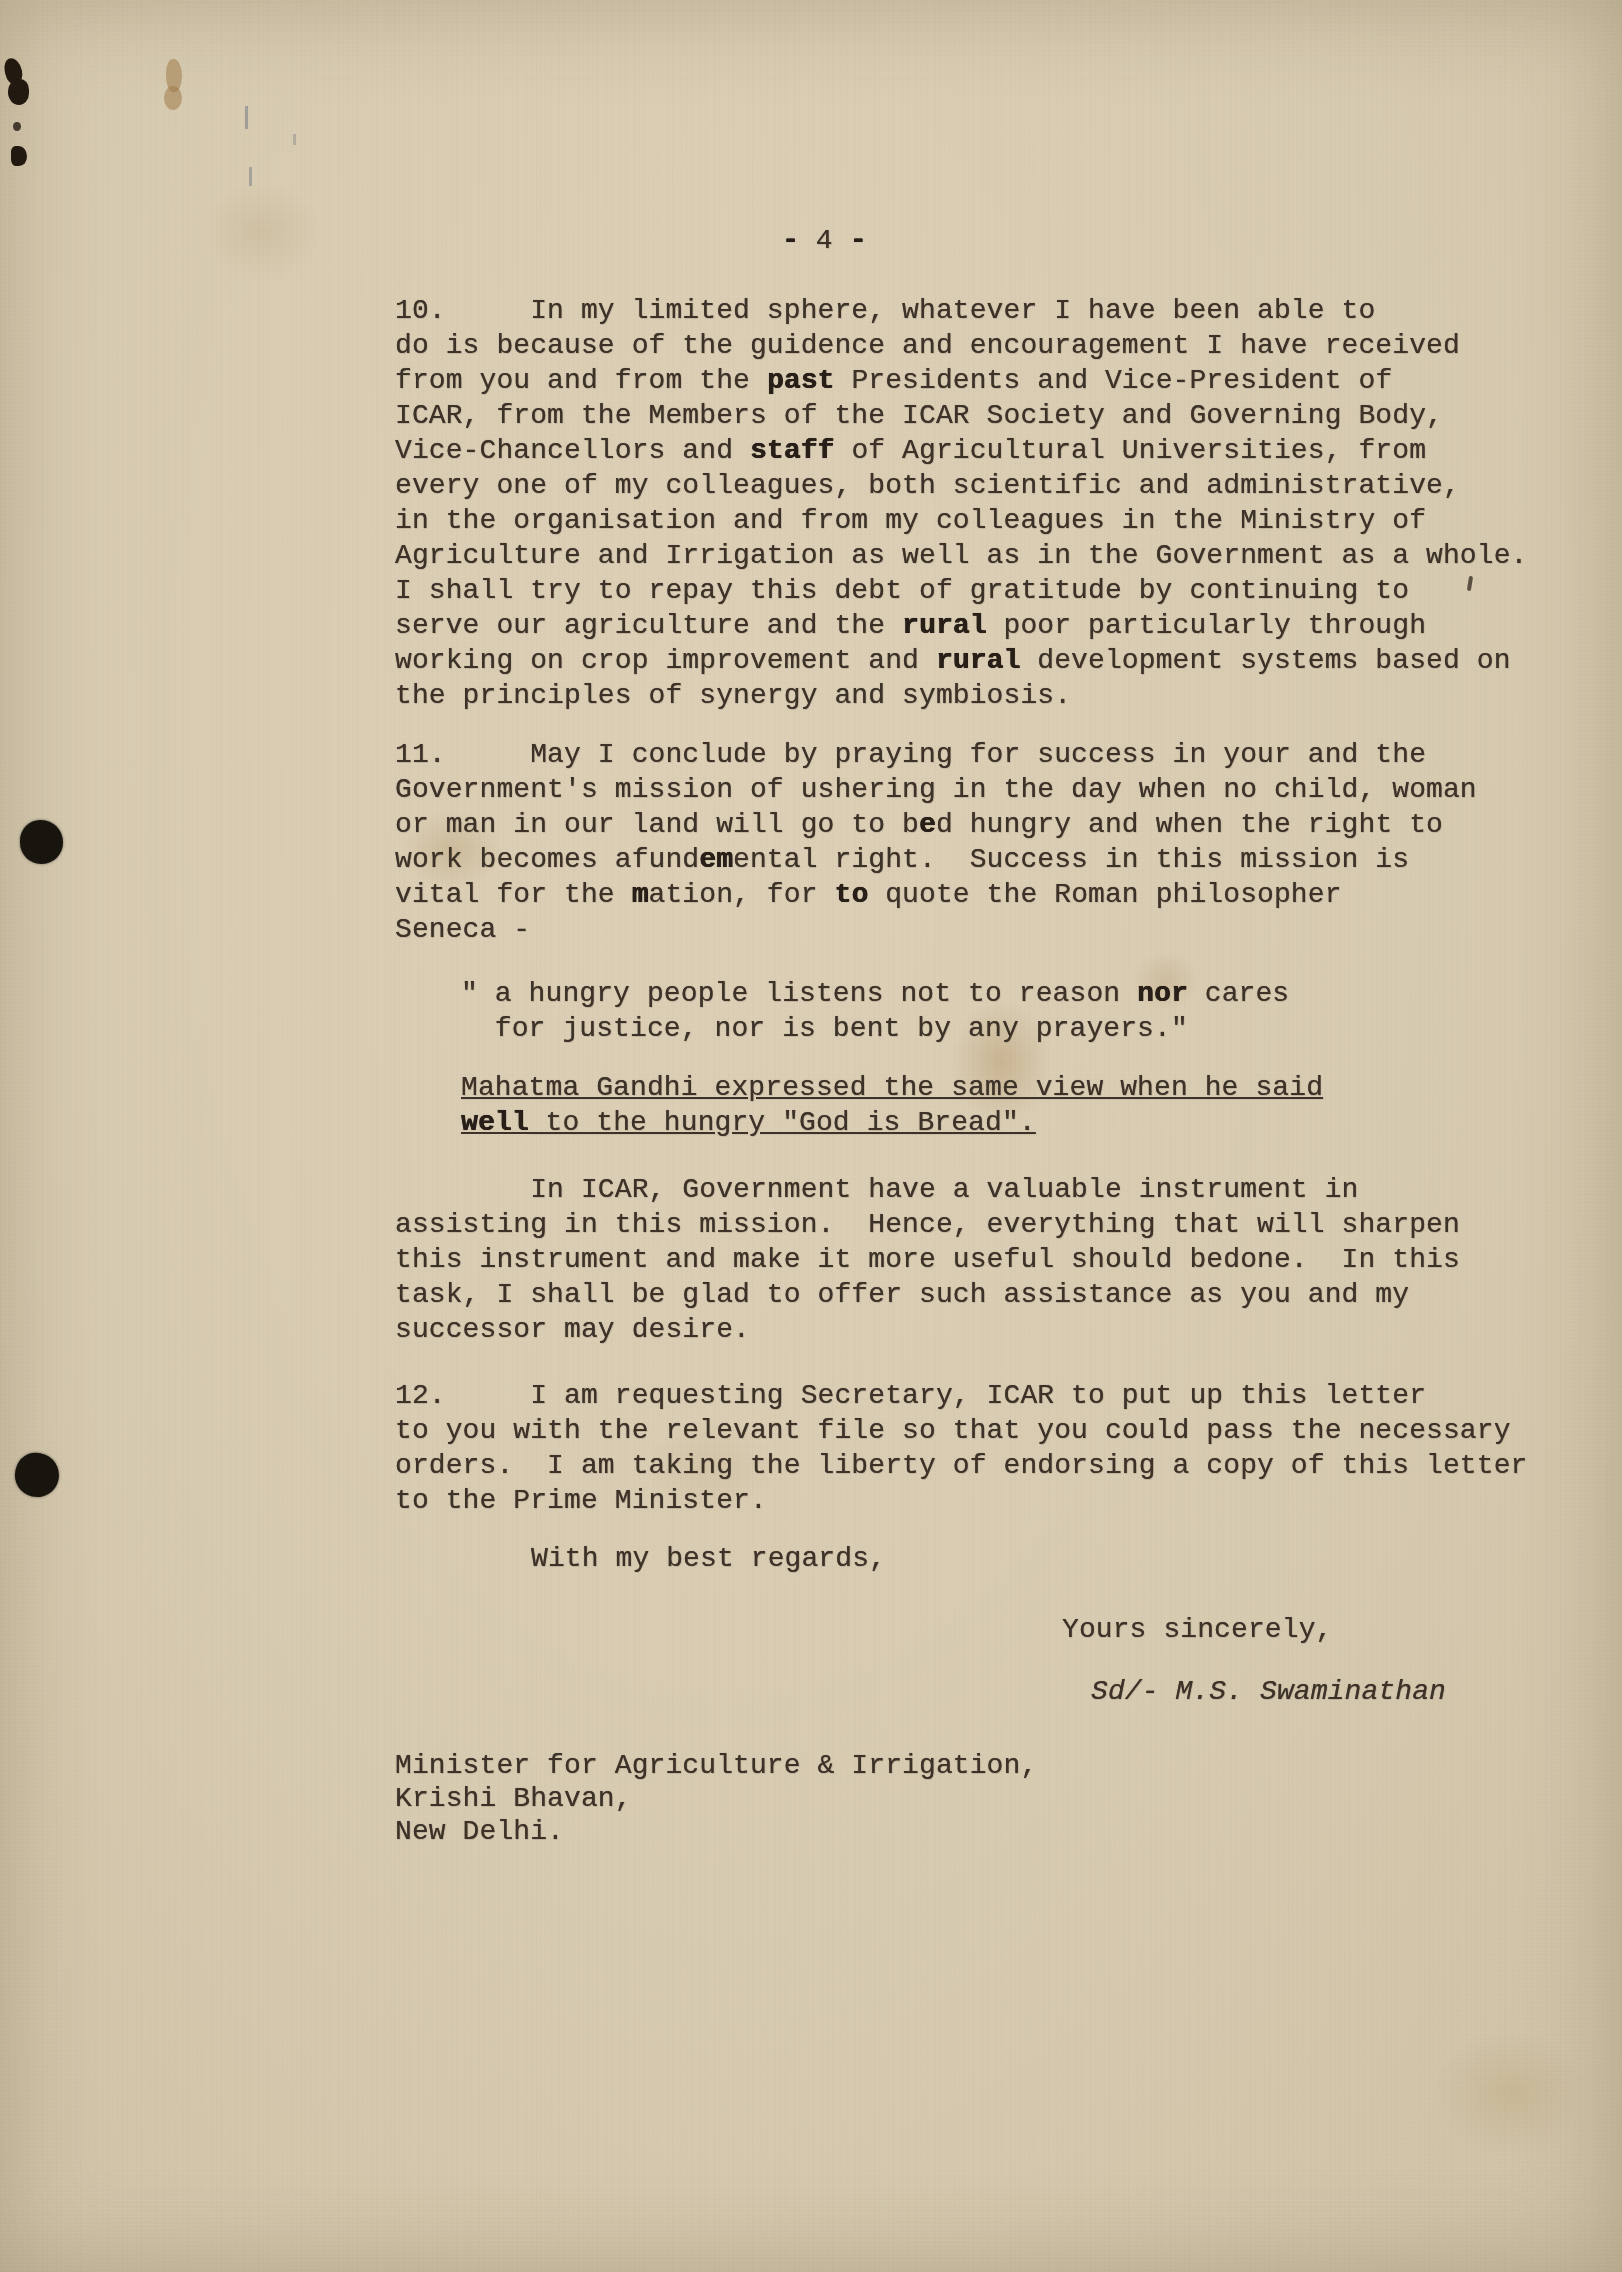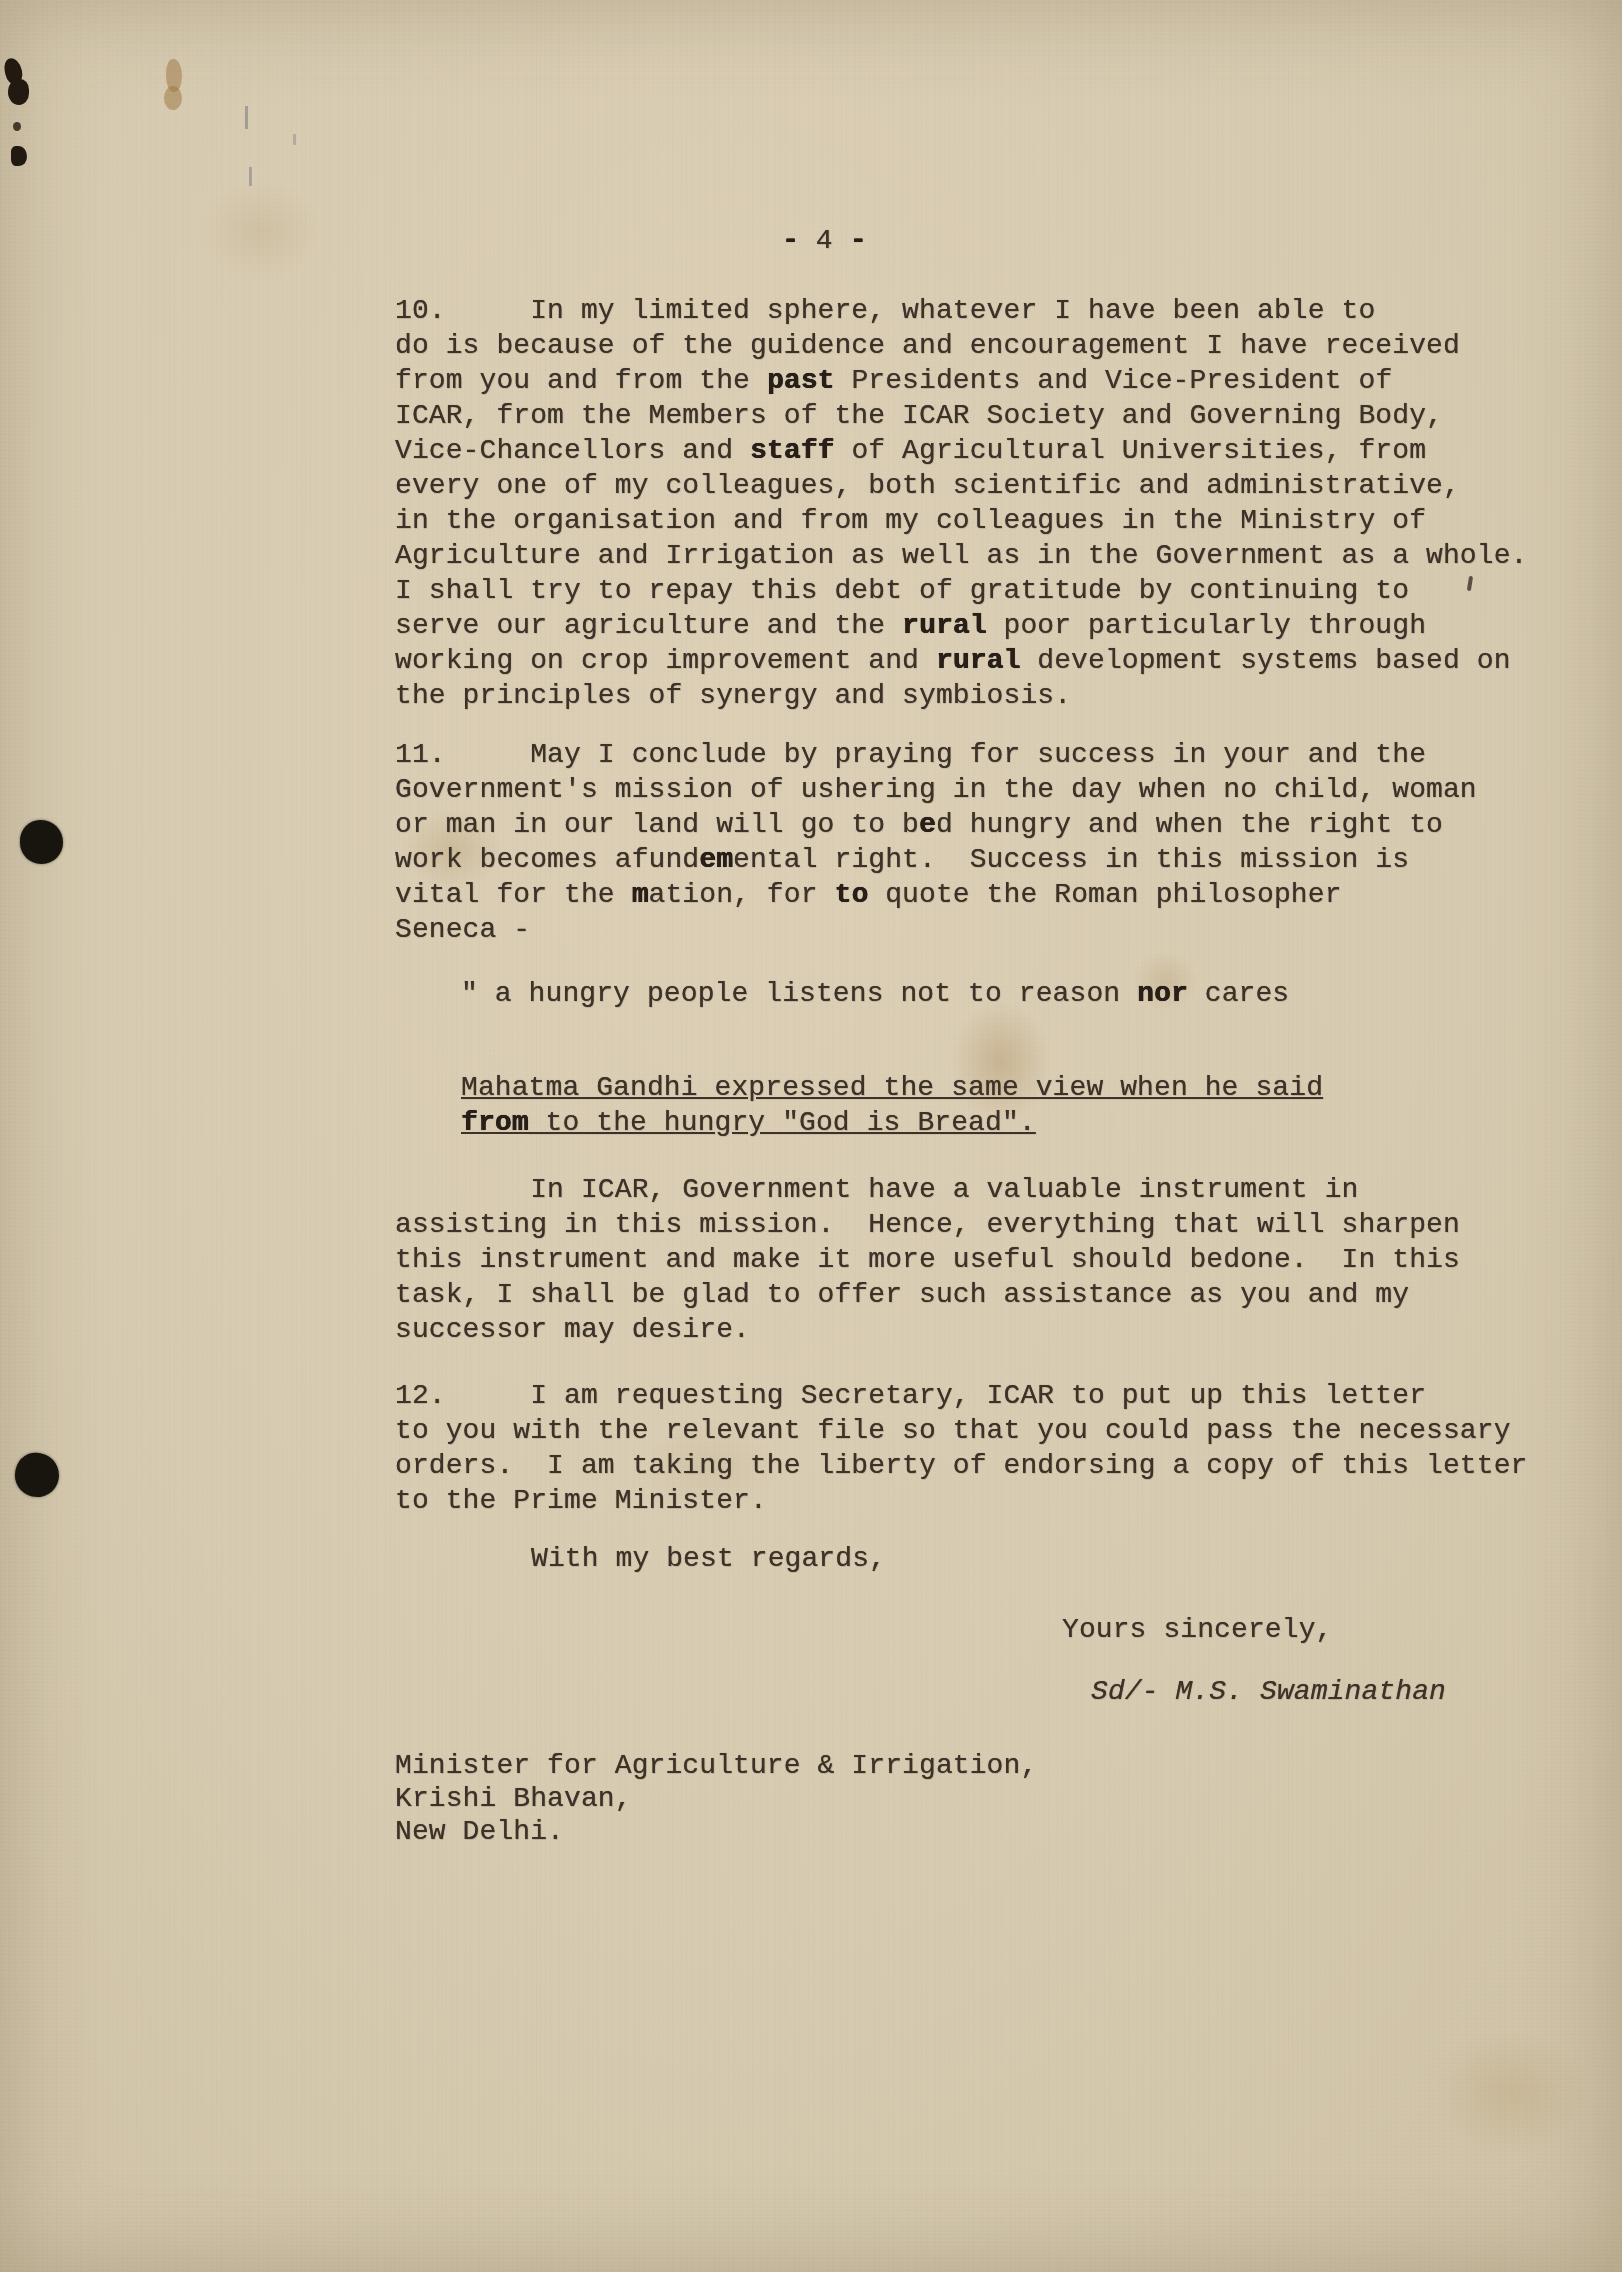--- a/index.html
+++ b/index.html
@@ -83,22 +83,22 @@
   <div class="stain stain-2"></div>
   <div class="stain stain-3"></div>
   <div class="stain stain-4"></div>
   <div class="stain stain-5"></div>
   <div class="stain stain-6"></div>
 
   <main>
       <div class="tblock" style="left: 782px; top: 223px;"><div class="tline"><span class="ink-heavy">-</span><span> 4 </span><span class="ink-heavy">-</span></div></div>
       <div class="tblock" style="left: 395px; top: 293px;"><div class="tline"><span>10.     In my limited sphere, whatever I have been able to</span></div><div class="tline"><span>do is because of the guidence and encouragement I have received</span></div><div class="tline"><span>from you and from the </span><span class="ink-heavy">past</span><span> Presidents and Vice-President of</span></div><div class="tline"><span>ICAR, from the Members of the ICAR Society and Governing Body,</span></div><div class="tline"><span>Vice-Chancellors and </span><span class="ink-heavy">staff</span><span> of Agricultural Universities, from</span></div><div class="tline"><span>every one of my colleagues, both scientific and administrative,</span></div><div class="tline"><span>in the organisation and from my colleagues in the Ministry of</span></div><div class="tline"><span>Agriculture and Irrigation as well as in the Government as a whole.</span></div><div class="tline"><span>I shall try to repay this debt of gratitude by continuing to</span></div><div class="tline"><span>serve our agriculture and the </span><span class="ink-heavy">rural</span><span> poor particularly through</span></div><div class="tline"><span>working on crop improvement and </span><span class="ink-heavy">rural</span><span> development systems based on</span></div><div class="tline"><span>the principles of synergy and symbiosis.</span></div></div>
       <div class="tblock" style="left: 395px; top: 737px;"><div class="tline"><span>11.     May I conclude by praying for success in your and the</span></div><div class="tline"><span>Government's mission of ushering in the day when no child, woman</span></div><div class="tline"><span>or man in our land will go to b</span><span class="ink-heavy">e</span><span>d hungry and when the right to</span></div><div class="tline"><span>work becomes afund</span><span class="ink-heavy">em</span><span>ental right.  Success in this mission is</span></div><div class="tline"><span>vital for the </span><span class="ink-heavy">m</span><span>ation, for </span><span class="ink-heavy">to</span><span> quote the Roman philosopher</span></div><div class="tline"><span>Seneca -</span></div></div>
-      <div class="tblock" style="left: 461px; top: 976px;"><div class="tline"><span>" a hungry people listens not to reason </span><span class="ink-heavy">nor</span><span> cares</span></div></div>
-      <div class="tblock" style="left: 461px; top: 1070px; text-decoration: underline;"><div class="tline"><span>Mahatma Gandhi expressed the same view when he said</span></div><div class="tline"><span class="ink-heavy">from</span><span> to the hungry "God is Bread".</span></div></div>
+      <div class="tblock" style="left: 461px; top: 976px;"><div class="tline"><span>" a hungry people listens not to reason </span><span class="ink-heavy">nor</span><span> cares</span></div><div class="tline"><span>  for justice, nor is bent by any prayers."</span></div></div>
+      <div class="tblock" style="left: 461px; top: 1070px; text-decoration: underline;"><div class="tline"><span>Mahatma Gandhi expressed the same view when he said</span></div><div class="tline"><span class="ink-heavy">well</span><span> to the hungry "God is Bread".</span></div></div>
       <div class="tblock" style="left: 395px; top: 1172px;"><div class="tline"><span>        In ICAR, Government have a valuable instrument in</span></div><div class="tline"><span>assisting in this mission.  Hence, everything that will sharpen</span></div><div class="tline"><span>this instrument and make it more useful should bedone.  In this</span></div><div class="tline"><span>task, I shall be glad to offer such assistance as you and my</span></div><div class="tline"><span>successor may desire.</span></div></div>
       <div class="tblock" style="left: 395px; top: 1378px;"><div class="tline"><span>12.     I am requesting Secretary, ICAR to put up this letter</span></div><div class="tline"><span>to you with the relevant file so that you could pass the necessary</span></div><div class="tline"><span>orders.  I am taking the liberty of endorsing a copy of this letter</span></div><div class="tline"><span>to the Prime Minister.</span></div></div>
       <div class="tblock" style="left: 531px; top: 1541px; font-family: Liberation Mono, monospace;"><div class="tline"><span>With my best regards,</span></div></div>
       <div class="tblock" style="left: 1062px; top: 1612px;"><div class="tline"><span>Yours sincerely,</span></div></div>
       <div class="tblock" style="left: 1091px; top: 1674px; font-style: italic;"><div class="tline"><span>Sd/- M.S. Swaminathan</span></div></div>
       <div class="tblock" style="left: 395px; top: 1749px; line-height: 33px;"><div class="tline"><span>Minister for Agriculture &amp; Irrigation,</span></div><div class="tline"><span>Krishi Bhavan,</span></div><div class="tline"><span>New Delhi.</span></div></div>
     </main>
 </div>
 
 

